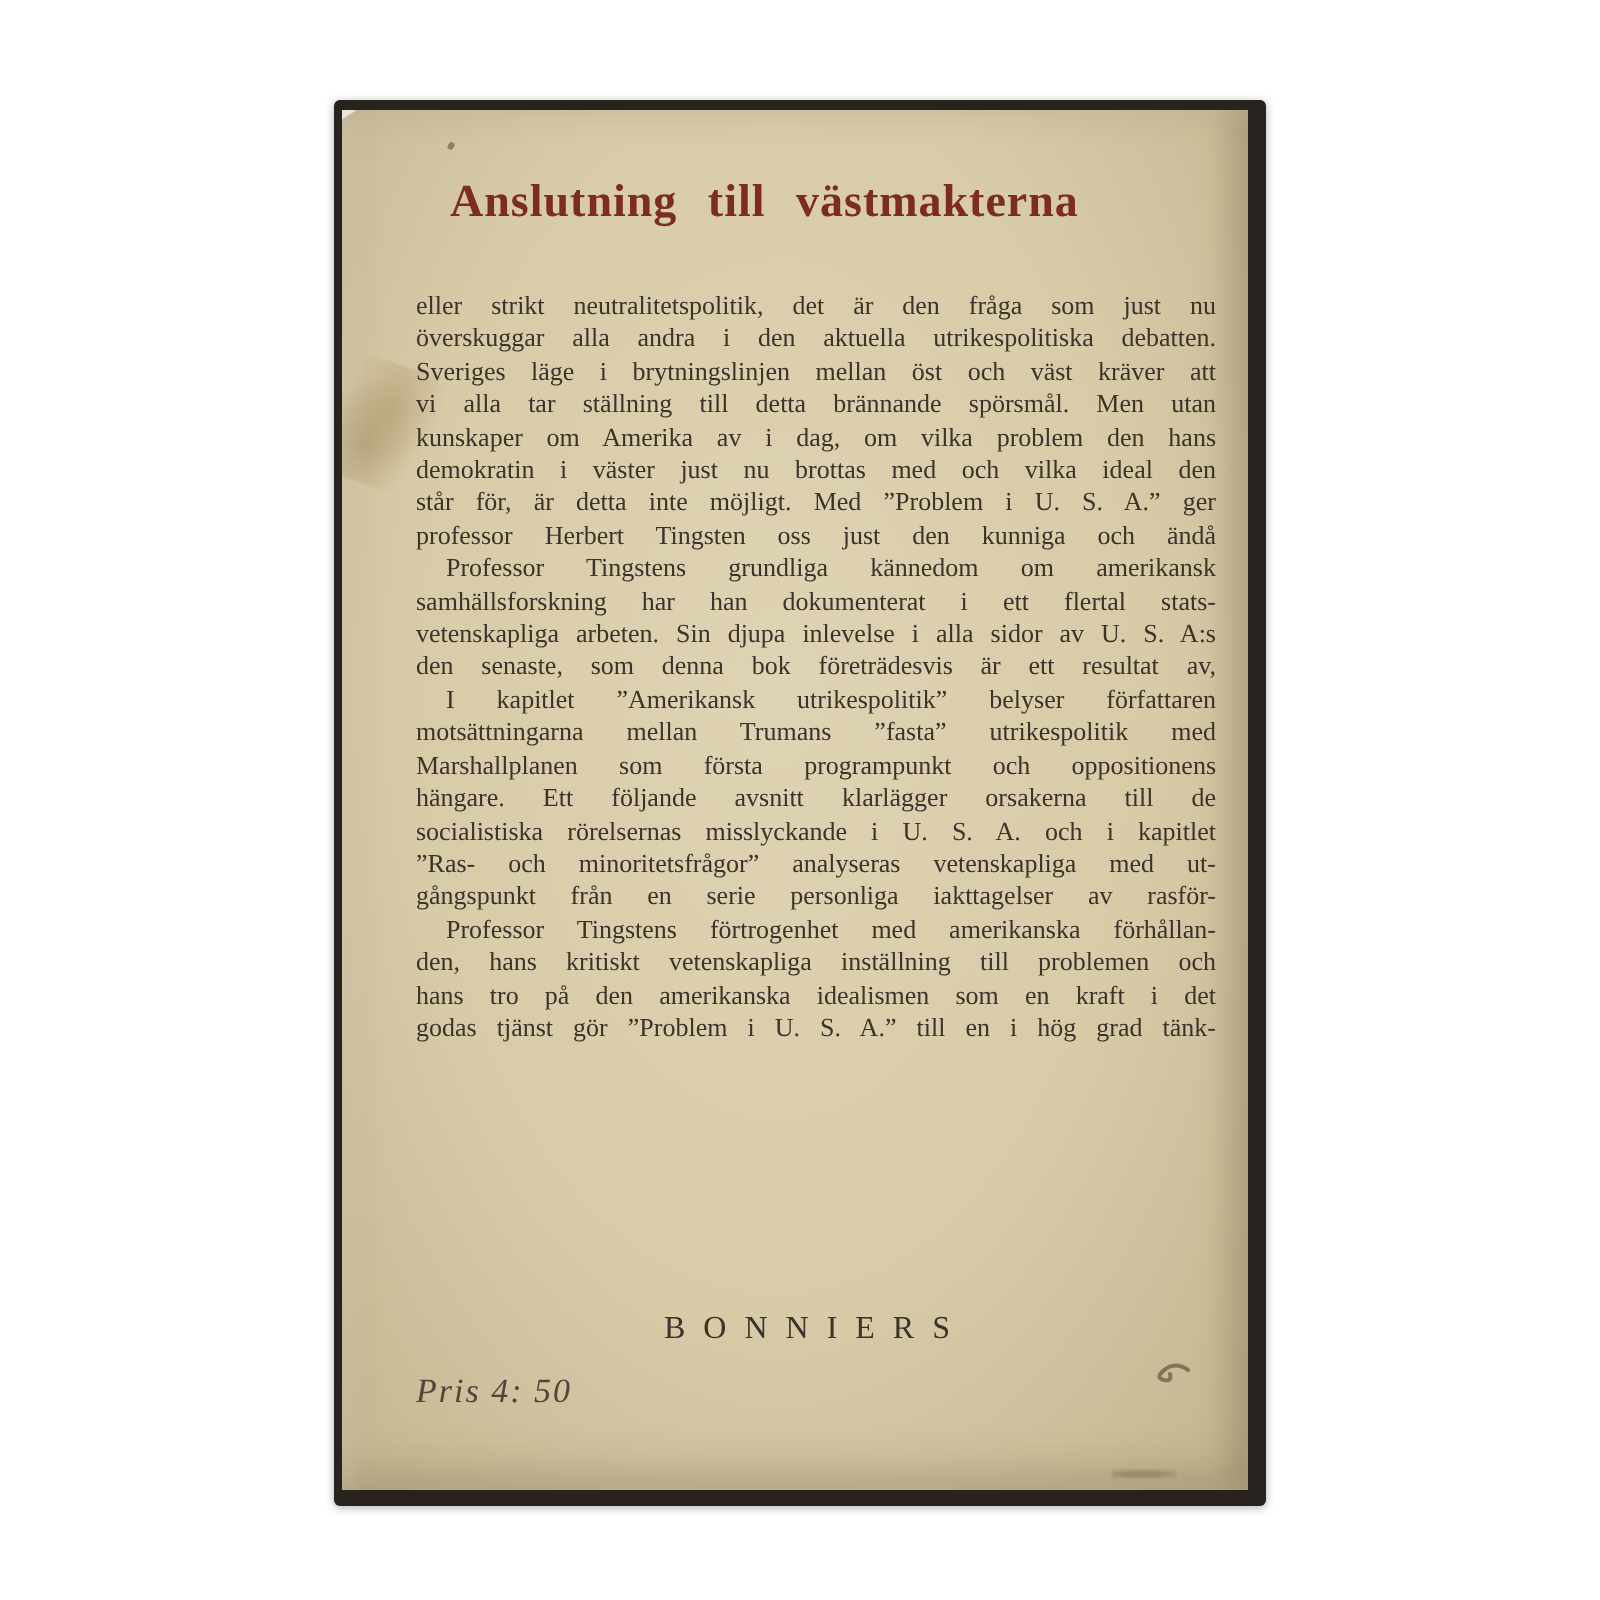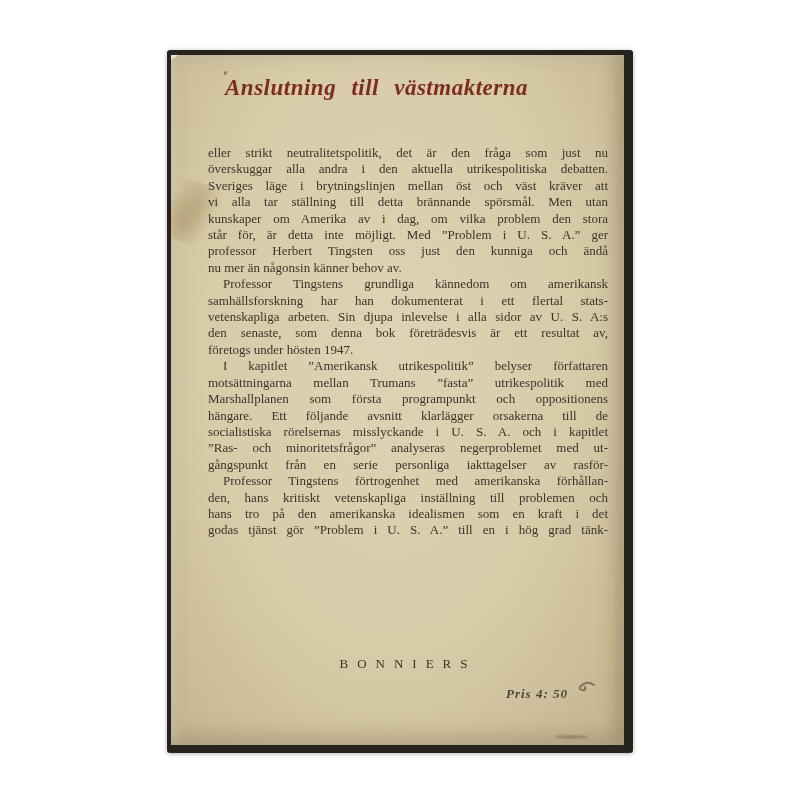--- a/index.html
+++ b/index.html
@@ -56,22 +56,21 @@
   }
   .speck {
     position: absolute; left: 53px; top: 16px;
     width: 3px; height: 4px;
     background: rgba(110,94,64,0.65);
     border-radius: 50% 40% 60% 50%;
     transform: rotate(30deg);
   }
   .cover-title {
     position: absolute;
-    left: 54px; top: 20px;
-    font-style: italic;
+    left: 54px; top: 33px;
     font-weight: 600;
     font-size: 23px;
     letter-spacing: 0.5px;
     word-spacing: 9px;
     color: var(--title);
     white-space: nowrap;
   }
   .blurb {
     position: absolute;
     left: 37px; top: 90px;
@@ -86,35 +85,34 @@
     -moz-text-align-last: justify;
     white-space: normal;
   }
   .line.last { text-align-last: left; -moz-text-align-last: left; }
   .line.indent { text-indent: 15px; }
   .publisher {
     position: absolute;
     left: 37px; top: 601px;
     width: 400px;
     text-align: center;
-    font-size: 13px;
+    font-size: 16px;
     letter-spacing: 9px;
     color: var(--ink);
   }
   .price {
     position: absolute;
     left: 37px; top: 631px;
     width: 400px;
     padding-right: 40px;
-    text-align: right;
+    text-align: left;
     font-style: italic;
-    font-size: 13px;
+    font-size: 17px;
     letter-spacing: 1px;
     color: #50463a;
-    font-weight: bold;
   }
   .pencil-mark {
     position: absolute;
     left: 402px; top: 624px;
     width: 26px; height: 20px;
     opacity: 0.75;
   }
   .scribble {
     position: absolute;
     left: 385px; top: 679px;
@@ -135,39 +133,38 @@
     <div class="speck"></div>
 
     <h1 class="cover-title">Anslutning till västmakterna</h1>
 
     <div class="blurb">
         <div class="para">
           <div class="line">eller strikt neutralitetspolitik, det är den fråga som just nu</div>
           <div class="line">överskuggar alla andra i den aktuella utrikespolitiska debatten.</div>
           <div class="line">Sveriges läge i brytningslinjen mellan öst och väst kräver att</div>
           <div class="line">vi alla tar ställning till detta brännande spörsmål. Men utan</div>
-          <div class="line">kunskaper om Amerika av i dag, om vilka problem den stora</div>
+          <div class="line">kunskaper om Amerika av i dag, om vilka problem den hans</div>
+          <div class="line">demokratin i väster just nu brottas med och vilka ideal den</div>
           <div class="line">står för, är detta inte möjligt. Med ”Problem i U. S. A.” ger</div>
           <div class="line">professor Herbert Tingsten oss just den kunniga och ändå</div>
-          <div class="line last">nu mer än någonsin känner behov av.</div>
         </div>
         <div class="para">
           <div class="line indent">Professor Tingstens grundliga kännedom om amerikansk</div>
           <div class="line">samhällsforskning har han dokumenterat i ett flertal stats-</div>
           <div class="line">vetenskapliga arbeten. Sin djupa inlevelse i alla sidor av U. S. A:s</div>
           <div class="line">den senaste, som denna bok företrädesvis är ett resultat av,</div>
-          <div class="line last">företogs under hösten 1947.</div>
         </div>
         <div class="para">
           <div class="line indent">I kapitlet ”Amerikansk utrikespolitik” belyser författaren</div>
           <div class="line">motsättningarna mellan Trumans ”fasta” utrikespolitik med</div>
           <div class="line">Marshallplanen som första programpunkt och oppositionens</div>
           <div class="line">hängare. Ett följande avsnitt klarlägger orsakerna till de</div>
           <div class="line">socialistiska rörelsernas misslyckande i U. S. A. och i kapitlet</div>
-          <div class="line">”Ras- och minoritetsfrågor” analyseras negerproblemet med ut-</div>
+          <div class="line">”Ras- och minoritetsfrågor” analyseras vetenskapliga med ut-</div>
           <div class="line">gångspunkt från en serie personliga iakttagelser av rasför-</div>
         </div>
         <div class="para">
           <div class="line indent">Professor Tingstens förtrogenhet med amerikanska förhållan-</div>
           <div class="line">den, hans kritiskt vetenskapliga inställning till problemen och</div>
           <div class="line">hans tro på den amerikanska idealismen som en kraft i det</div>
           <div class="line">godas tjänst gör ”Problem i U. S. A.” till en i hög grad tänk-</div>
         </div>
       </div>
 

